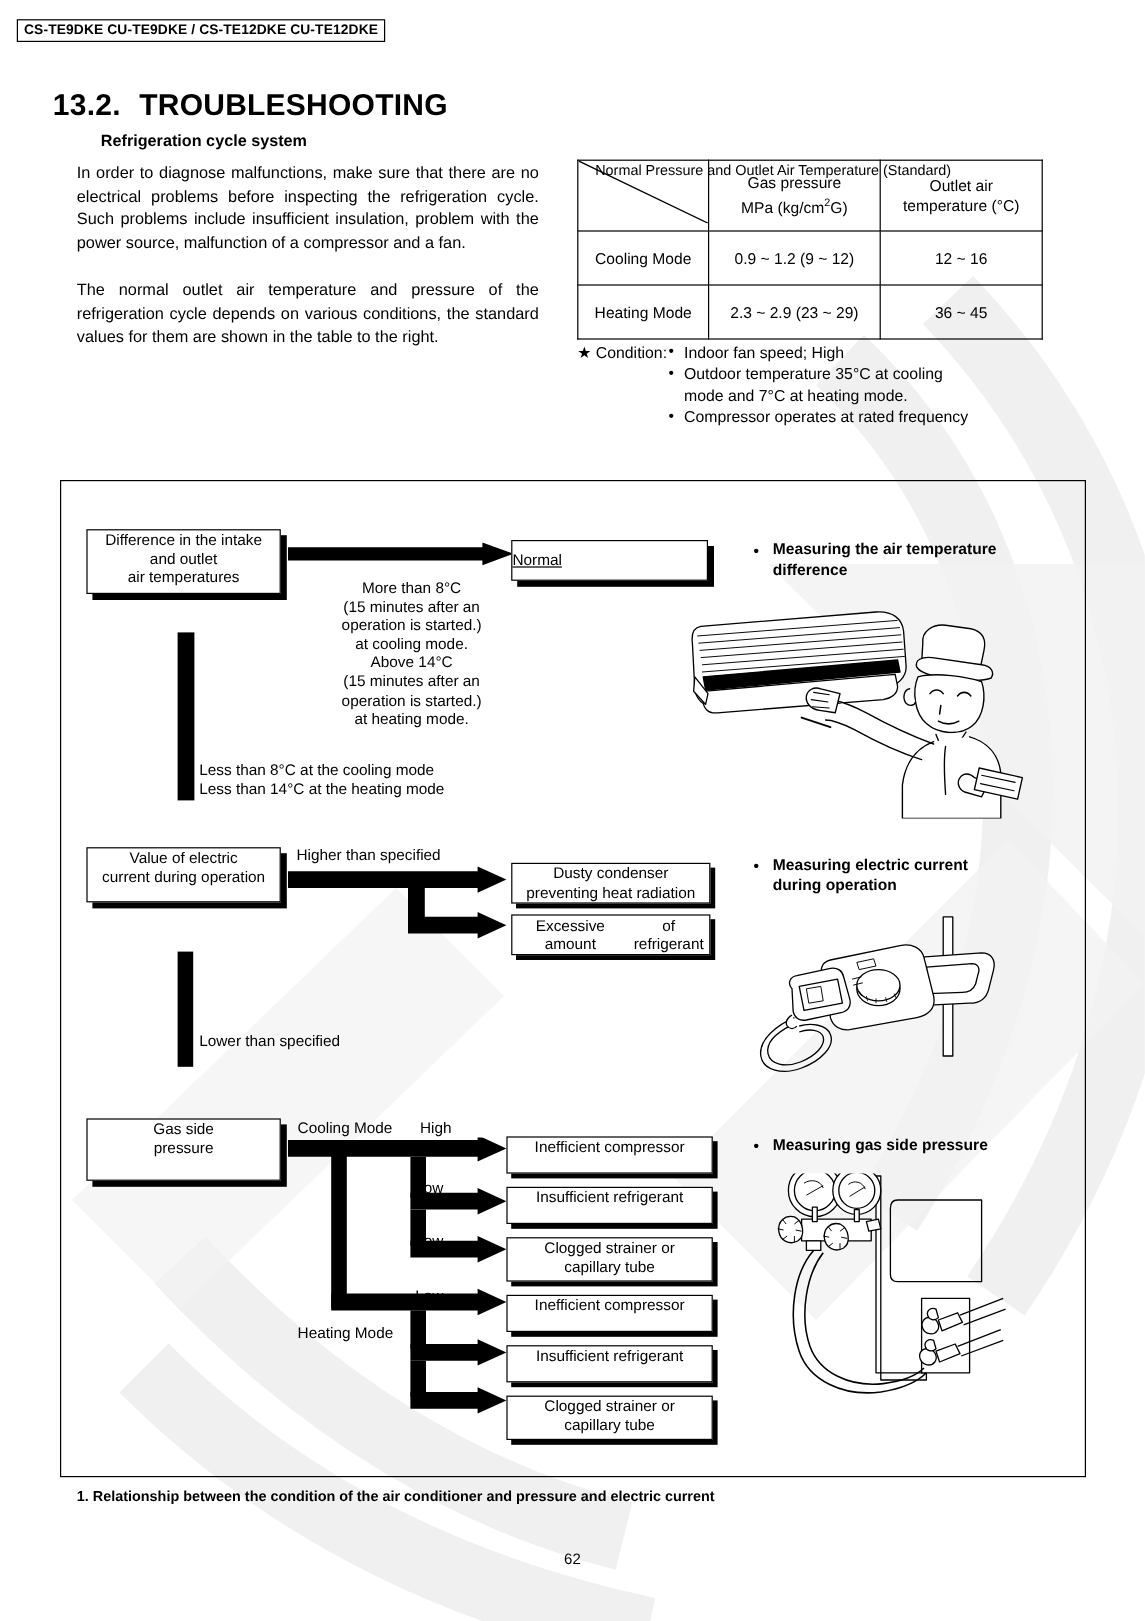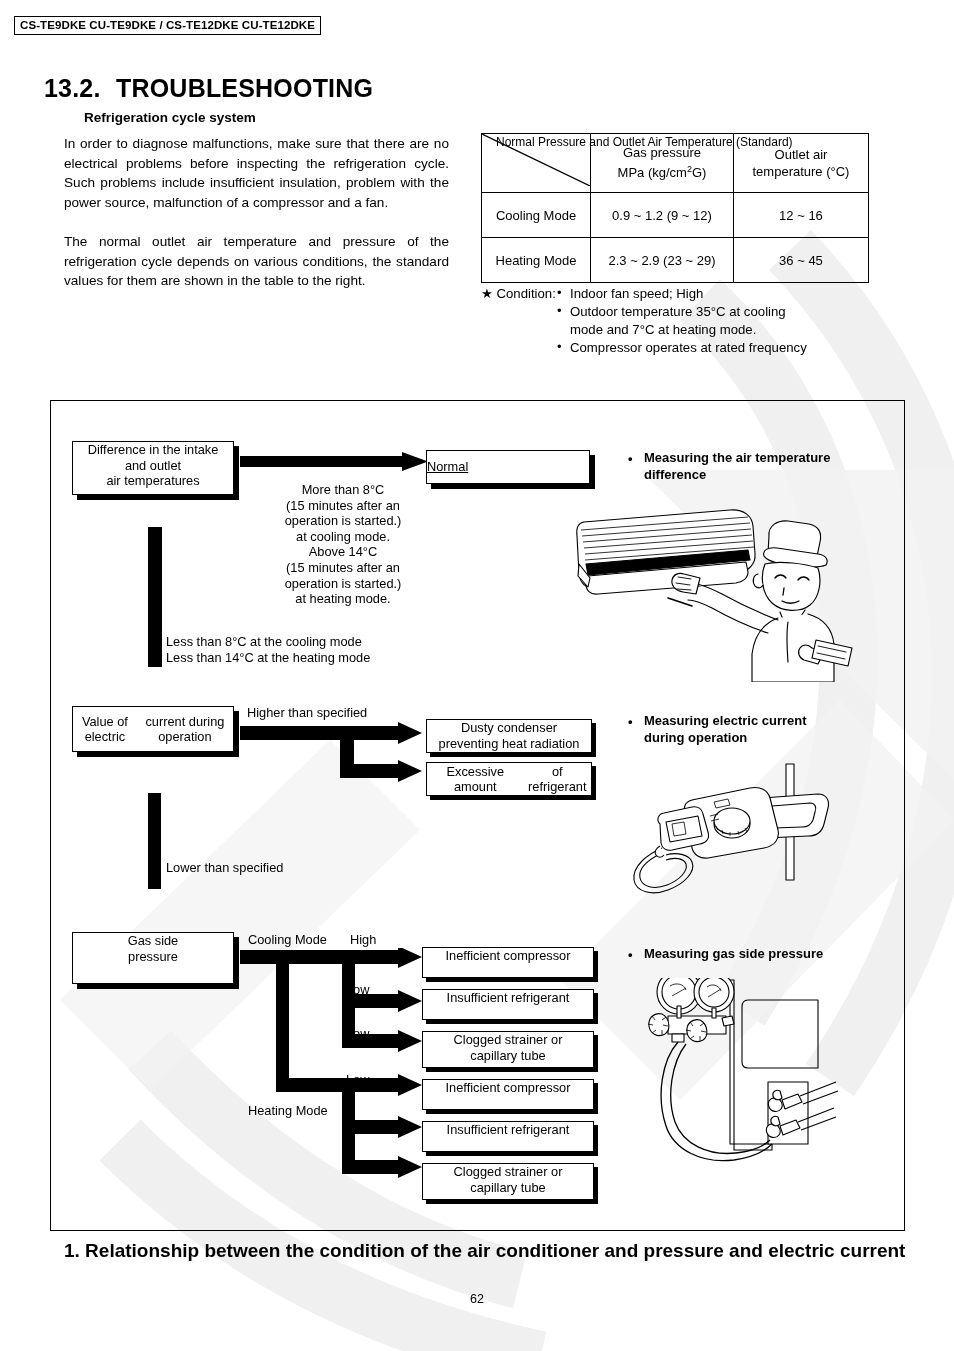--- a/index.html
+++ b/index.html
@@ -70,21 +70,21 @@
   .arrowsvg{position:absolute;z-index:3;}
 
   
   .rhead{position:absolute;font-size:13px;font-weight:bold;line-height:16.5px;z-index:4;}
   .rhead .bullet{position:absolute;left:-16px;top:1px;font-size:13px;}
 
   
   .illus{position:absolute;z-index:4;}
 
   
-  .fig-caption{position:absolute;left:64px;top:1240px;font-size:19px;font-weight:bold;z-index:4;}
+  .fig-caption{position:absolute;left:64px;top:1240px;font-size:12px;font-weight:bold;z-index:4;}
   .pageno{position:absolute;left:0;right:0;top:1292px;text-align:center;font-size:12.5px;z-index:4;}
 </style>
 </head>
 <body>
 
 <div id="watermark">
   <svg width="954" height="1351" viewBox="0 0 954 1351">
     <g fill="none" stroke="#f0f0f0" stroke-width="58">
       <path d="M 700 300 C 880 470 900 760 740 1010"></path>
       <path d="M 790 250 C 1000 470 1020 800 830 1080"></path>
@@ -249,21 +249,21 @@
     <path d="M 96 96 L 120 104" stroke-width="1.6"></path>
 
     <path d="M 240 146 C 236 142 231 142 228 146 C 225 150 227 156 232 158 L 246 162 L 252 150 Z"></path>
 
     <path d="M 244 138 L 280 146 L 276 164 L 240 156 Z"></path>
     <path d="M 246 144 L 274 150" fill="none" stroke-width="0.9"></path>
     <path d="M 245 151 L 273 157" fill="none" stroke-width="0.9"></path>
   </g>
 </svg>
 
-<div class="fbox" style="left:72px;top:706px;width:162px;height:46px;">
+<div class="fbox" style="left:72px;top:706px;width:162px;height:46px;flex-direction:column;">
   <div>Value of electric</div>
   <div>current during operation</div>
 </div>
 
 <div class="flabel" style="left:247px;top:705px;">
   <span>Higher than specified</span>
 </div>
 
 <svg class="arrowsvg" style="left:240px;top:722px;" width="190" height="70" viewBox="0 0 190 70">
 

